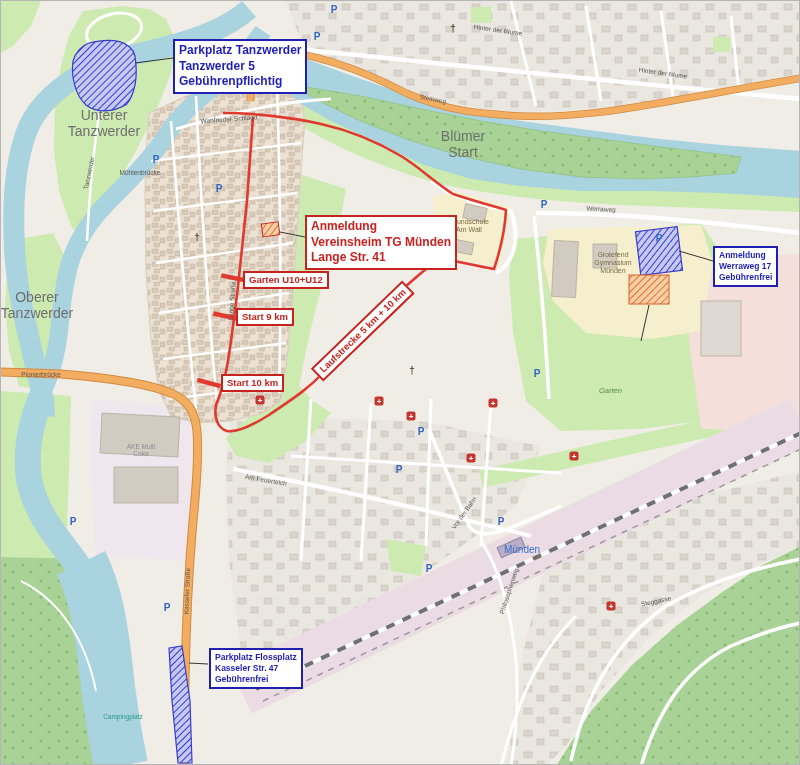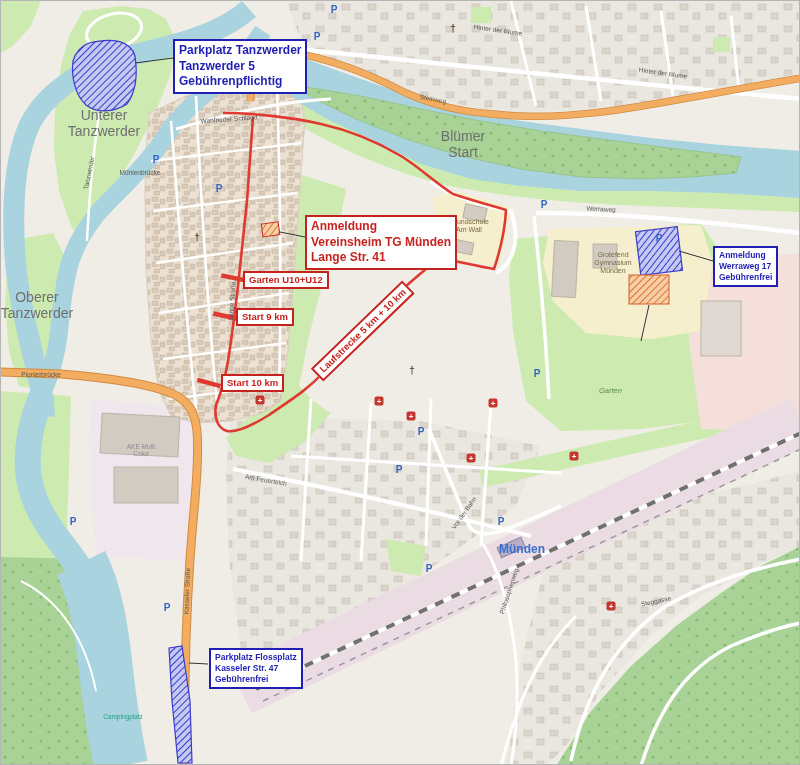--- a/index.html
+++ b/index.html
@@ -5,21 +5,21 @@
   html,body{margin:0;padding:0;background:#fff;}
   .stage{position:relative;width:800px;height:765px;overflow:hidden;background:#f0ede7;
          font-family:"Liberation Sans",sans-serif;border:1px solid #b5b5b5;box-sizing:border-box;}
   .stage svg{position:absolute;left:0;top:0;}
   
   .mlbl{position:absolute;transform:translate(-50%,-50%);white-space:pre-line;text-align:center;
         line-height:1.15;pointer-events:none;}
   .l-place{color:#6f6f6f;font-size:14px;}
   .l-street{color:#565656;font-size:6.5px;white-space:nowrap;}
   .l-school{color:#7a6a45;font-size:7px;}
-  .l-blue{color:#3a6fd0;font-size:12px;font-weight:bold;white-space:nowrap;}
+  .l-blue{color:#3a6fd0;font-size:10px;font-weight:normal;white-space:nowrap;}
   .l-green{color:#5a8a52;font-size:7.5px;font-style:italic;}
   .l-ind{color:#8a8a92;font-size:6.5px;}
   .l-camp{color:#2a9a8a;font-size:6.5px;}
   
   .mk{position:absolute;transform:translate(-50%,-50%);pointer-events:none;}
   .mk-parking{color:#3466c0;font-weight:bold;font-size:10px;}
   .mk-church{color:#5a4a32;font-weight:bold;font-size:10px;}
   .mk-poi{width:9px;height:9px;background:#c3372f;border-radius:2px;color:#fff;
           font-size:8px;line-height:9px;text-align:center;font-weight:bold;}
   

